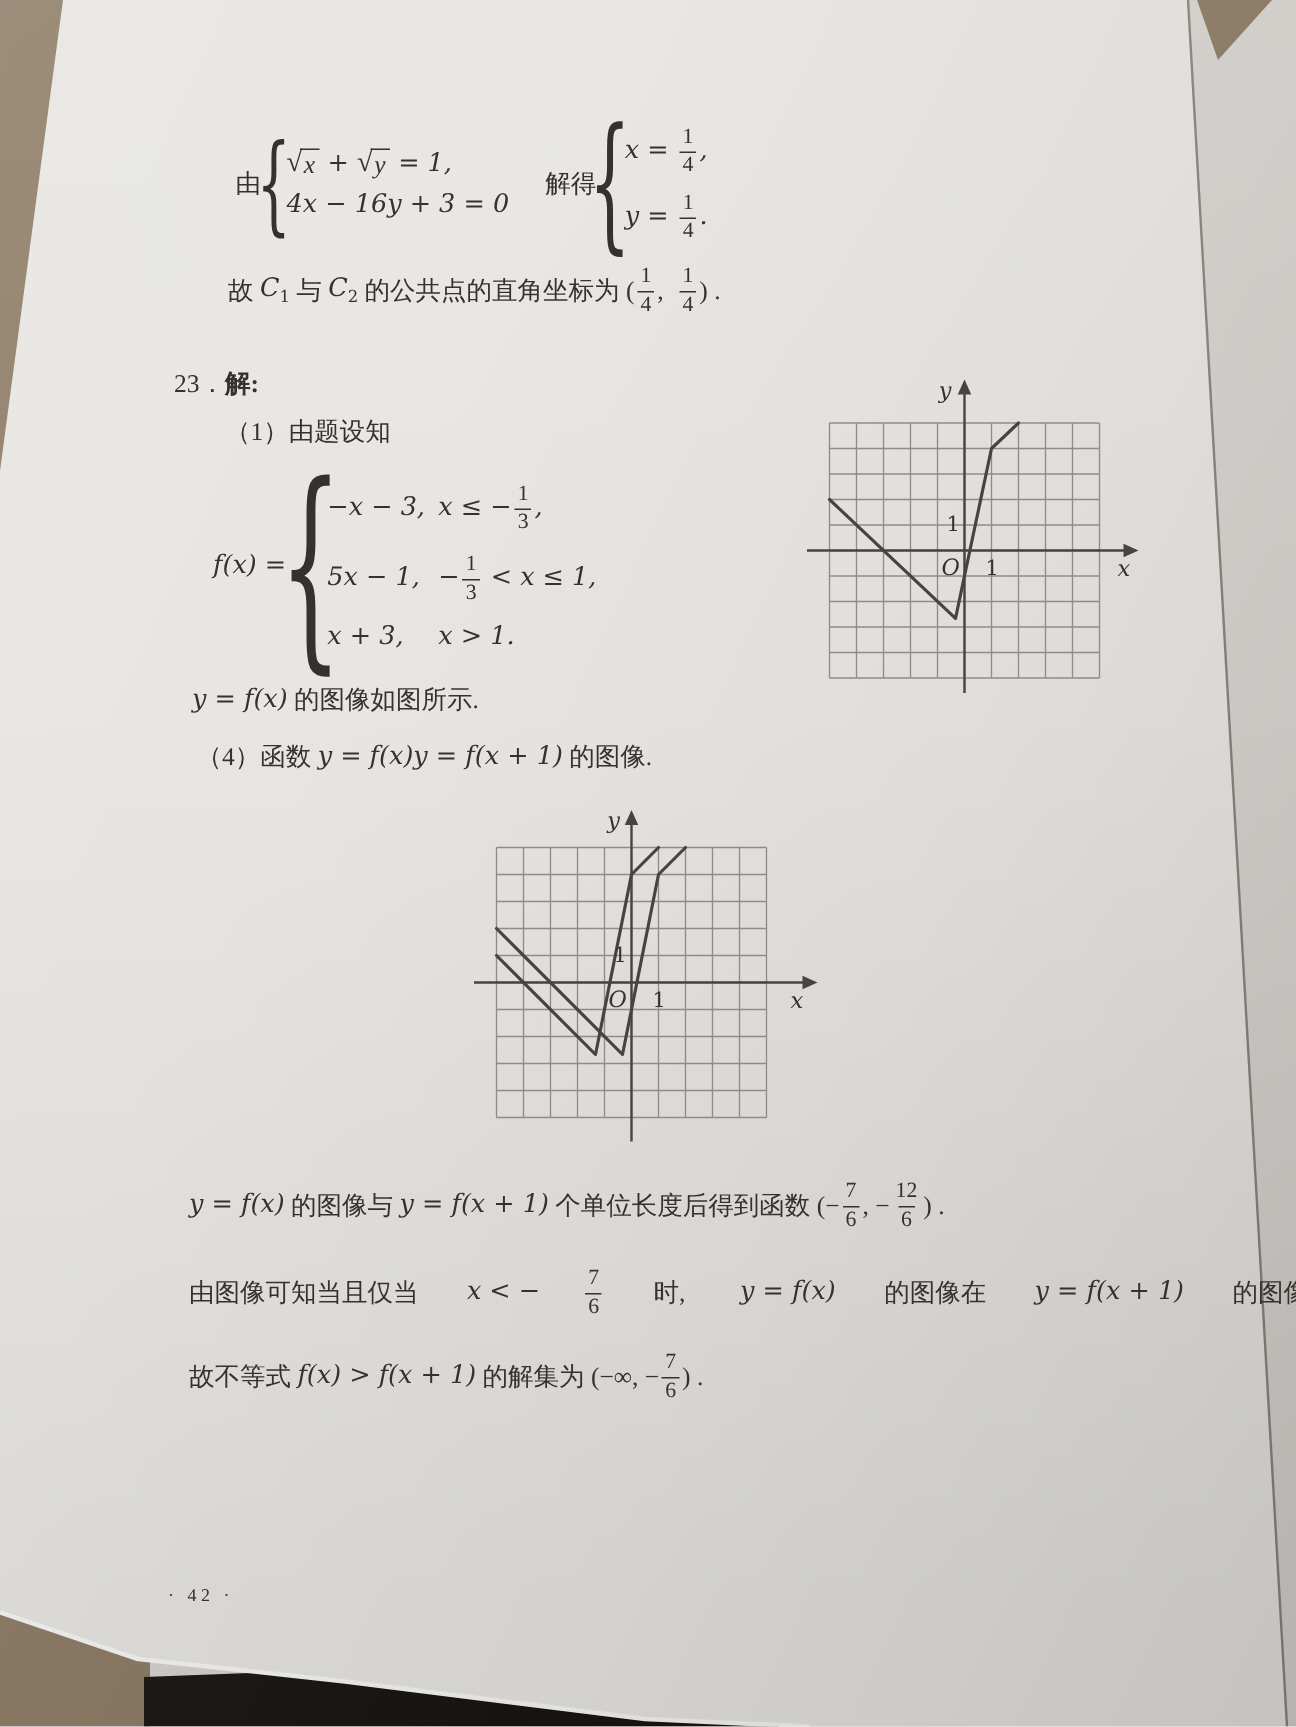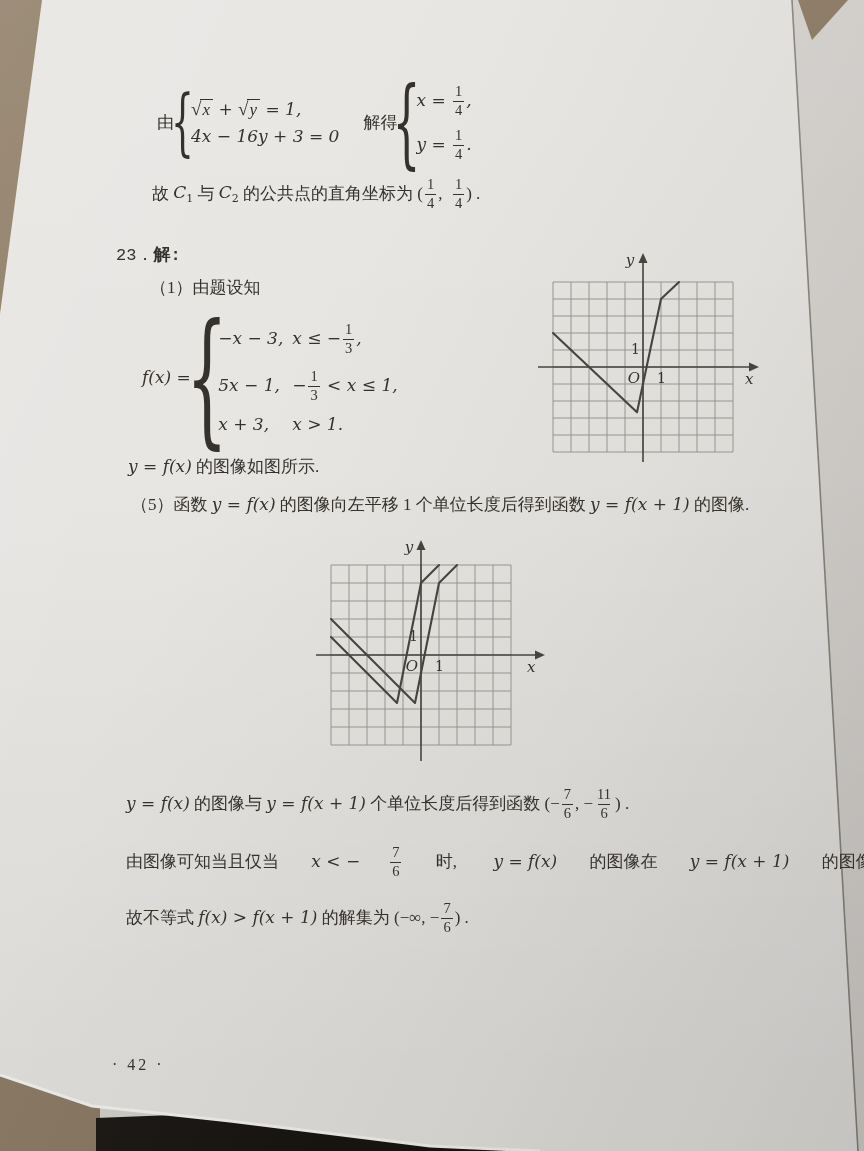--- a/index.html
+++ b/index.html
@@ -31,21 +31,21 @@
   .pw-r1,.pw-r2{height:47px;}
   .pw-r3{height:30px;}
   .pw-expr{display:inline-block;min-width:74px;font-style:italic;}
   .brace{display:flex;align-items:center;justify-content:center;line-height:0.85;
          font-family:"DejaVu Serif",serif;font-weight:300;overflow:visible;}
   .b2{font-size:72px;width:17px;transform:scaleX(0.5);}
   .b3{font-size:98px;width:19px;transform:scaleX(0.45);}
   .bp{font-size:146px;width:22px;transform:scaleX(0.45);}
   .sb{font-size:11px;vertical-align:sub;font-style:normal;}
   .gap24{display:inline-block;width:24px;}
-  .pageno{position:absolute;font-size:16px;letter-spacing:3px;}
+  .pageno{position:absolute;font-size:12px;letter-spacing:3px;}
   .gsvg{position:absolute;overflow:visible;}
   .glab{font-family:"DejaVu Serif",serif;font-style:italic;font-size:15px;fill:#35322d;}
   .gnum{font-family:"DejaVu Serif",serif;font-size:14px;fill:#35322d;}
   [data-grid] line{stroke-width:0.9;}
   .axes line{stroke-width:1.6;}
   .axes polygon{stroke:none;}
   .curve{fill:none;stroke-width:2.1;stroke-linejoin:round;stroke-linecap:round;}
 </style>
 </head>
 <body>
@@ -100,21 +100,21 @@
     <span class="mi"><span>C</span><span class="sb">1</span></span>
     <span class="cn"> 与 </span>
     <span class="mi"><span>C</span><span class="sb">2</span></span>
     <span class="cn"> 的公共点的直角坐标为 (</span>
     <span class="fr"><span class="fn">1</span><span class="fd">4</span></span>
     <span class="cn">,  </span>
     <span class="fr"><span class="fn">1</span><span class="fd">4</span></span>
     <span class="cn">) .</span>
   </div>
 
-  <div class="line" style="left:116px;top:245px;font-family:Liberation Mono, monospace;">
+  <div class="line" style="left:116px;top:245px;">
     <span class="cn">23．</span>
     <span class="cn bold">解:</span>
   </div>
 
   <div class="line" style="left:150px;top:277px;text-align:center;">
     <span class="cn">（1）由题设知</span>
   </div>
 
   <div class="line" style="left:142px;top:305px;height:145px;">
     <span class="mi">f(x) = </span>
@@ -138,23 +138,22 @@
       </div>
     </div>
   </div>
 
   <div class="line" style="left:128px;top:456px;">
     <span class="mi">y = f(x)</span>
     <span class="cn"> 的图像如图所示.</span>
   </div>
 
   <div class="line" style="left:131px;top:494px;">
-    <span class="cn">（5）函数 </span>
-    <span class="mi">y = f(x)</span>
-    <span class="cn"> 的图像向左平移 1 个单位长度后得到函数 </span>
+    <span class="cn">（4）函数 </span>
+    <span class="mi">y = f(x)</span>
     <span class="mi">y = f(x + 1)</span>
     <span class="cn"> 的图像.</span>
   </div>
 
   <svg class="gsvg" style="left:530px;top:250px;" width="240" height="225" viewBox="0 0 240 225">
     <g data-grid="graph1" fill="none" stroke="#8f8c86">
         <line x1="23" y1="32" x2="23" y2="202"></line>
         <line x1="41" y1="32" x2="41" y2="202"></line>
         <line x1="59" y1="32" x2="59" y2="202"></line>
         <line x1="77" y1="32" x2="77" y2="202"></line>
@@ -231,21 +230,21 @@
     <text class="gnum" x="129" y="136">1</text>
   </svg>
 
   <div class="line" style="left:126px;top:776px;height:56px;">
     <span class="mi">y = f(x)</span>
     <span class="cn"> 的图像与 </span>
     <span class="mi">y = f(x + 1)</span>
     <span class="cn"> 个单位长度后得到函数 (−</span>
     <span class="fr"><span class="fn">7</span><span class="fd">6</span></span>
     <span class="cn">, −</span>
-    <span class="fr"><span class="fn">11</span><span class="fd">6</span></span>
+    <span class="fr"><span class="fn">12</span><span class="fd">6</span></span>
     <span class="cn">) .</span>
   </div>
 
   <div class="line" style="left:126px;top:834px;height:56px;gap:28px;">
     <span class="cn">由图像可知当且仅当 </span>
     <span class="mi">x &lt; −</span>
     <span class="fr"><span class="fn">7</span><span class="fd">6</span></span>
     <span class="cn"> 时,  </span>
     <span class="mi">y = f(x)</span>
     <span class="cn"> 的图像在 </span>

